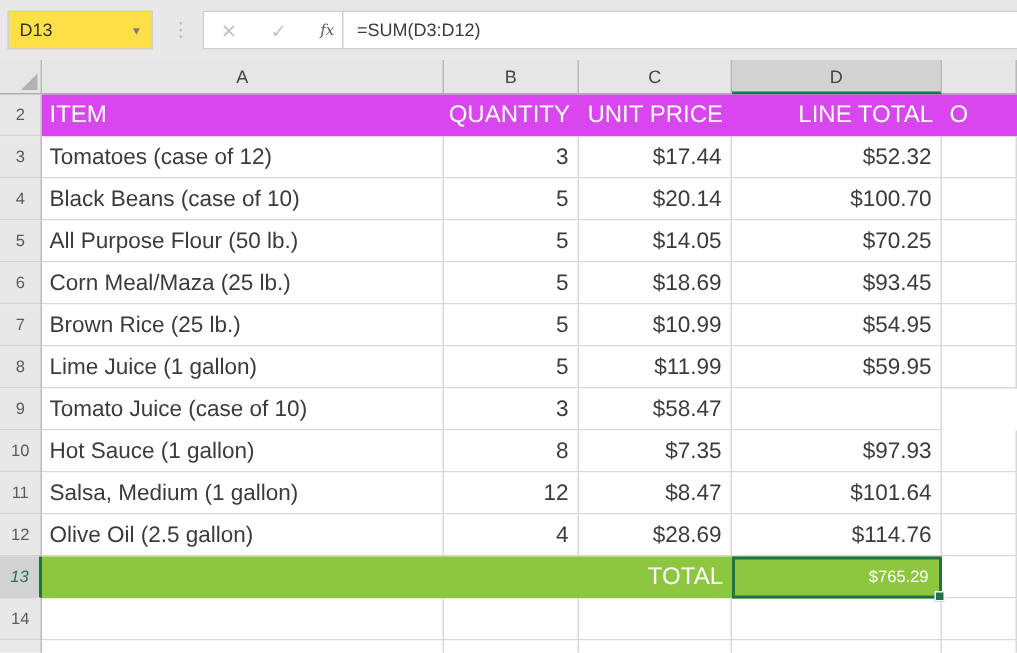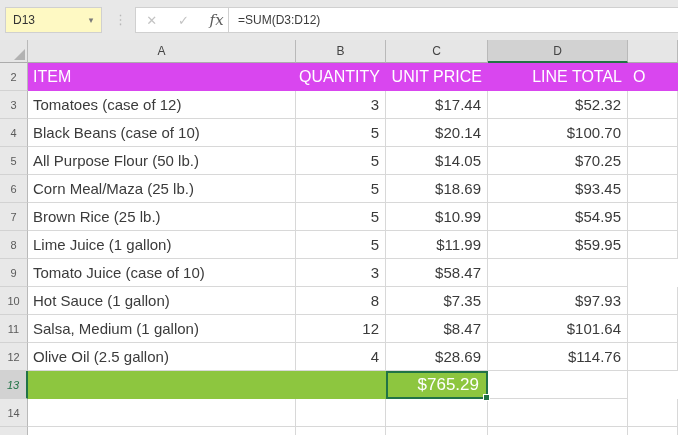--- a/index.html
+++ b/index.html
@@ -2,30 +2,30 @@
 <html><head>
 <meta charset="utf-8">
 <style>
   * { margin:0; padding:0; box-sizing:border-box; }
   html,body { width:678px; height:435px; overflow:hidden; background:#fff;
     font-family:"Liberation Sans", sans-serif; }
 
   
   .topbar { position:relative; width:678px; height:40px; background:#E8E8E8; }
   .namebox { position:absolute; left:5px; top:7px; width:97px; height:26px;
-    background:#fef9c3; border:1px solid #D0D0D0; display:flex; align-items:center; }
+    background:#fde047; border:1px solid #D0D0D0; display:flex; align-items:center; }
   .namebox .nb-text { flex:1; padding-left:7px; font-size:12px; color:#333; }
   .namebox .nb-caret { width:20px; text-align:center; color:#7a7a7a; font-size:9px; cursor:pointer; }
   .dots-sep { position:absolute; left:114px; top:8px; width:12px; height:24px;
     color:#B8B8B8; font-size:13px; line-height:24px; text-align:center; letter-spacing:0; }
   .fx-group { position:absolute; left:135px; top:7px; width:100px; height:26px;
     background:#fff; border:1px solid #D0D0D0; display:flex; align-items:center;
     justify-content:space-around; }
   .icon-cancel, .icon-enter { color:#C3C3C3; font-size:13px; cursor:default; }
-  .icon-fx { font-family:"DejaVu Serif", serif; font-style:italic; font-size:15px; color:#595959; cursor:pointer; }
+  .icon-fx { font-family:"DejaVu Serif", serif; font-style:italic; font-size:10px; color:#595959; cursor:pointer; }
   .formulabar { position:absolute; left:228px; top:7px; right:0; height:26px;
     background:#fff; border:1px solid #D0D0D0; border-right:none;
     display:flex; align-items:center; padding-left:9px; font-size:12px; color:#3b3b3b; }
 
   
   .grid-row { display:grid; grid-template-columns:28px 268px 90px 102px 140px 1fr; width:678px; }
 
   
   .colhead { height:23px; }
   .colhead > div { background:#E6E6E6; border-right:1px solid #B9B9B9; border-bottom:1px solid #ACACAC;
@@ -49,21 +49,21 @@
   .cell.num { padding-right:6px; justify-content:flex-end; }
 
   
   .teal-row .cell { background:#d946ef; border-right:none; border-bottom:none; color:#fff; font-size:16px; }
 
   
   .green-row .cell { background:#8DC63F; border-right:none; border-bottom:none; color:#fff; font-size:16px; }
   .green-row .cell.plain { background:#fff; border-right:1px solid #D8D8D8; border-bottom:1px solid #D8D8D8; }
 
   
-  .selcell { position:relative; background:#8DC63F; color:#fff; font-size:17px;
+  .selcell { position:relative; background:#8DC63F; color:#fff; font-size:11px;
     display:flex; align-items:center; justify-content:flex-end; padding-right:7px;
     border:2px solid #217346; cursor:cell; }
   .fill-handle { position:absolute; right:-4px; bottom:-4px; width:7px; height:7px;
     background:#217346; border:1px solid #fff; }
 </style>
 </head>
 <body>
 
 <div class="topbar">
   <div class="namebox">
@@ -176,20 +176,21 @@
   <div class="cell num">4</div>
   <div class="cell num">$28.69</div>
   <div class="cell num">$114.76</div>
   <div class="cell"></div>
 </div>
 
 <div class="grid-row brow green-row">
   <div class="rh sel">13</div>
   <div class="cell"></div>
   <div class="cell"></div>
+  <div class="cell num">TOTAL</div>
   <div class="selcell">
     <span>$765.29</span>
     <span class="fill-handle"></span>
   </div>
   <div class="cell plain"></div>
 </div>
 
 <div class="grid-row brow">
   <div class="rh">14</div>
   <div class="cell"></div>

